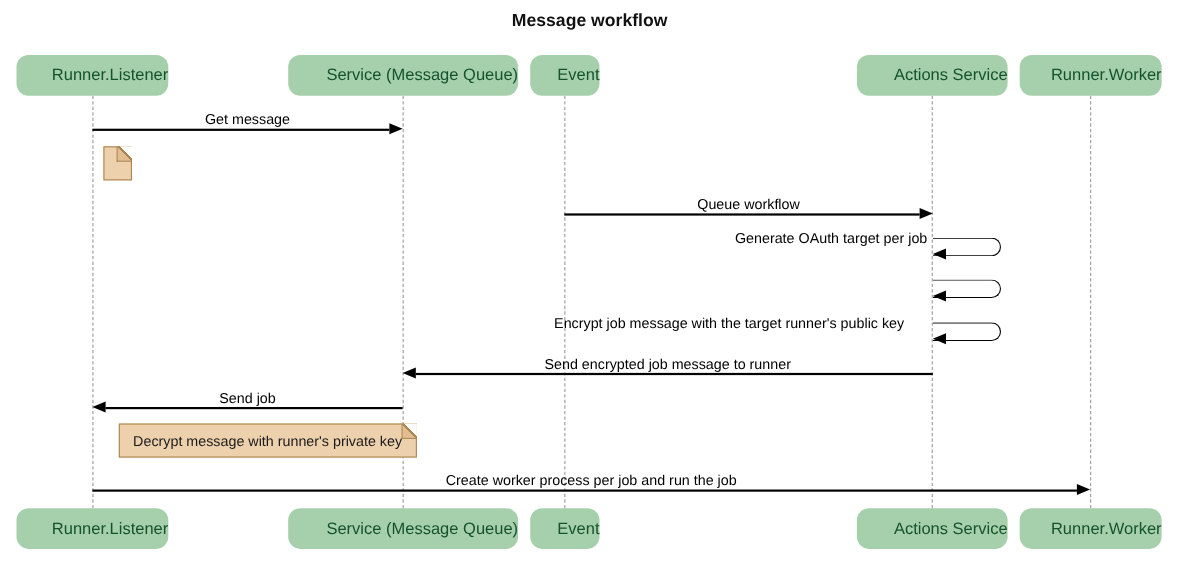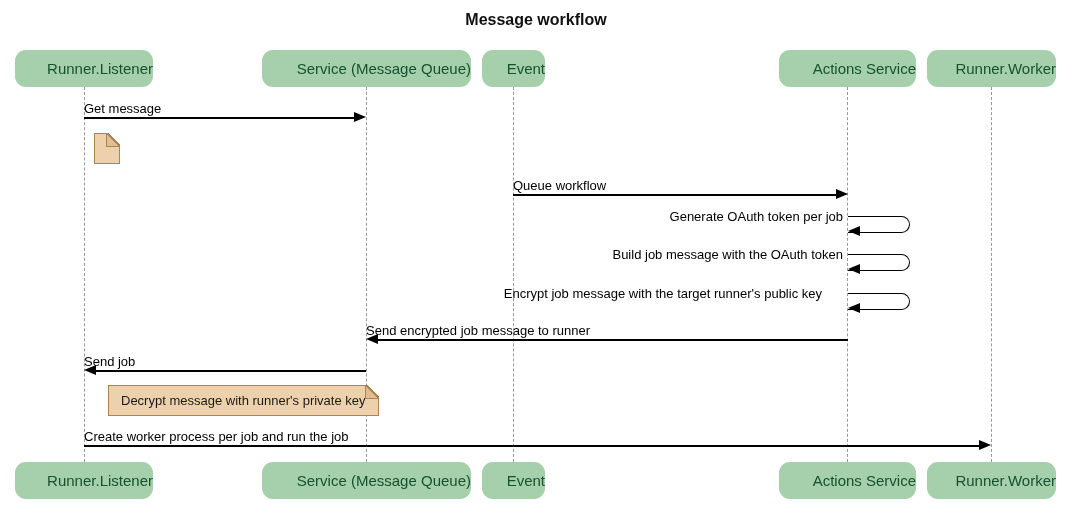--- a/index.html
+++ b/index.html
@@ -43,21 +43,21 @@
     justify-content: flex-end;
     font-size: 15px;
     color: #14532d;
     box-sizing: border-box;
   }
   .msg-label {
     position: absolute;
     font-size: 13px;
     line-height: 15px;
     height: 15px;
-    text-align: left;
+    text-align: center;
     white-space: nowrap;
     color: #000;
   }
   .msg-label.right-align {
     text-align: right;
   }
   .msg-line {
     position: absolute;
     height: 1.5px;
     background: #000;
@@ -143,25 +143,24 @@
   <div class="msg-label" style="left:84px;width:282px;top:101px">Get message</div>
   <div class="msg-line" style="left:84px;width:270px;top:117px"></div>
   <div class="arrow-right" style="left:354px;top:112px"></div>
 
   <div class="note" style="left:94px;top:133px"><div class="note-fold"></div></div>
 
   <div class="msg-label" style="left:513px;width:335px;top:178px">Queue workflow</div>
   <div class="msg-line" style="left:513px;width:323px;top:194px"></div>
   <div class="arrow-right" style="left:836px;top:189px"></div>
 
-  <div class="msg-label right-align" style="left:443px;width:400px;top:209px">Generate OAuth token per job</div>
+  <div class="msg-label right-align" style="left:443px;width:400px;top:209px">Generate OAuth target per job</div>
   <div class="self-loop" style="left:848px;top:216px"></div>
   <div class="arrow-left" style="left:848px;top:226px"></div>
 
-  <div class="msg-label right-align" style="left:443px;width:400px;top:247px">Build job message with the OAuth token</div>
   <div class="self-loop" style="left:848px;top:254px"></div>
   <div class="arrow-left" style="left:848px;top:264px"></div>
 
   <div class="msg-label right-align" style="left:422px;width:400px;top:286px">Encrypt job message with the target runner's public key</div>
   <div class="self-loop" style="left:848px;top:293px"></div>
   <div class="arrow-left" style="left:848px;top:303px"></div>
 
   <div class="msg-label" style="left:366px;width:482px;top:323px">Send encrypted job message to runner</div>
   <div class="msg-line" style="left:378px;width:470px;top:339px"></div>
   <div class="arrow-left" style="left:366px;top:334px"></div>

